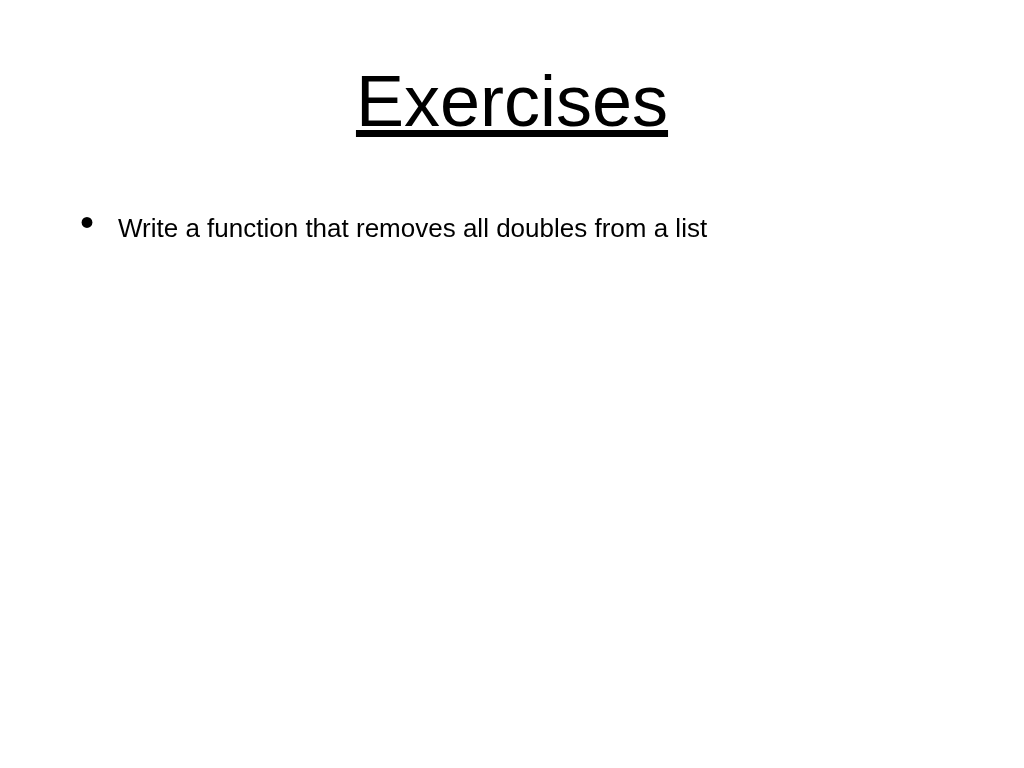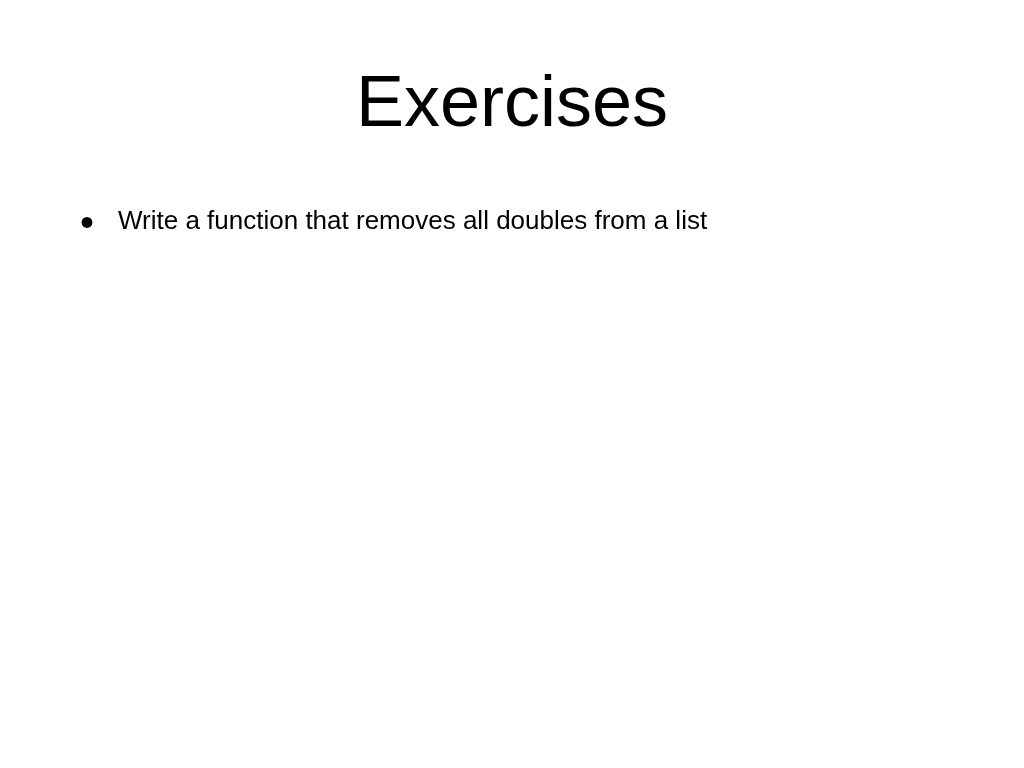--- a/index.html
+++ b/index.html
@@ -19,39 +19,41 @@
       width: 100%;
       height: 100%;
       padding: 60px 60px 40px 60px;
     }
     .title {
       font-size: 72px;
       font-weight: normal;
       text-align: center;
       margin-bottom: 60px;
       font-family: Arial, Helvetica, sans-serif;
+      text-decoration: underline;
     }
     .bullet-list {
       list-style: none;
       padding-left: 20px;
     }
     .bullet-item {
       display: flex;
       align-items: flex-start;
       font-size: 26px;
       line-height: 1.4;
     }
     .bullet-dot {
       font-size: 40px;
       line-height: 0.6;
       margin-right: 24px;
       margin-top: 8px;
     }
     .bullet-text {
       flex: 1;
+      margin-top: 8px;
     }
   </style>
 </head>
 <body>
 
 <div class="slide">
   <h1 class="title">Exercises</h1>
   <ul class="bullet-list">
     <li class="bullet-item">
       <span class="bullet-dot">•</span>

